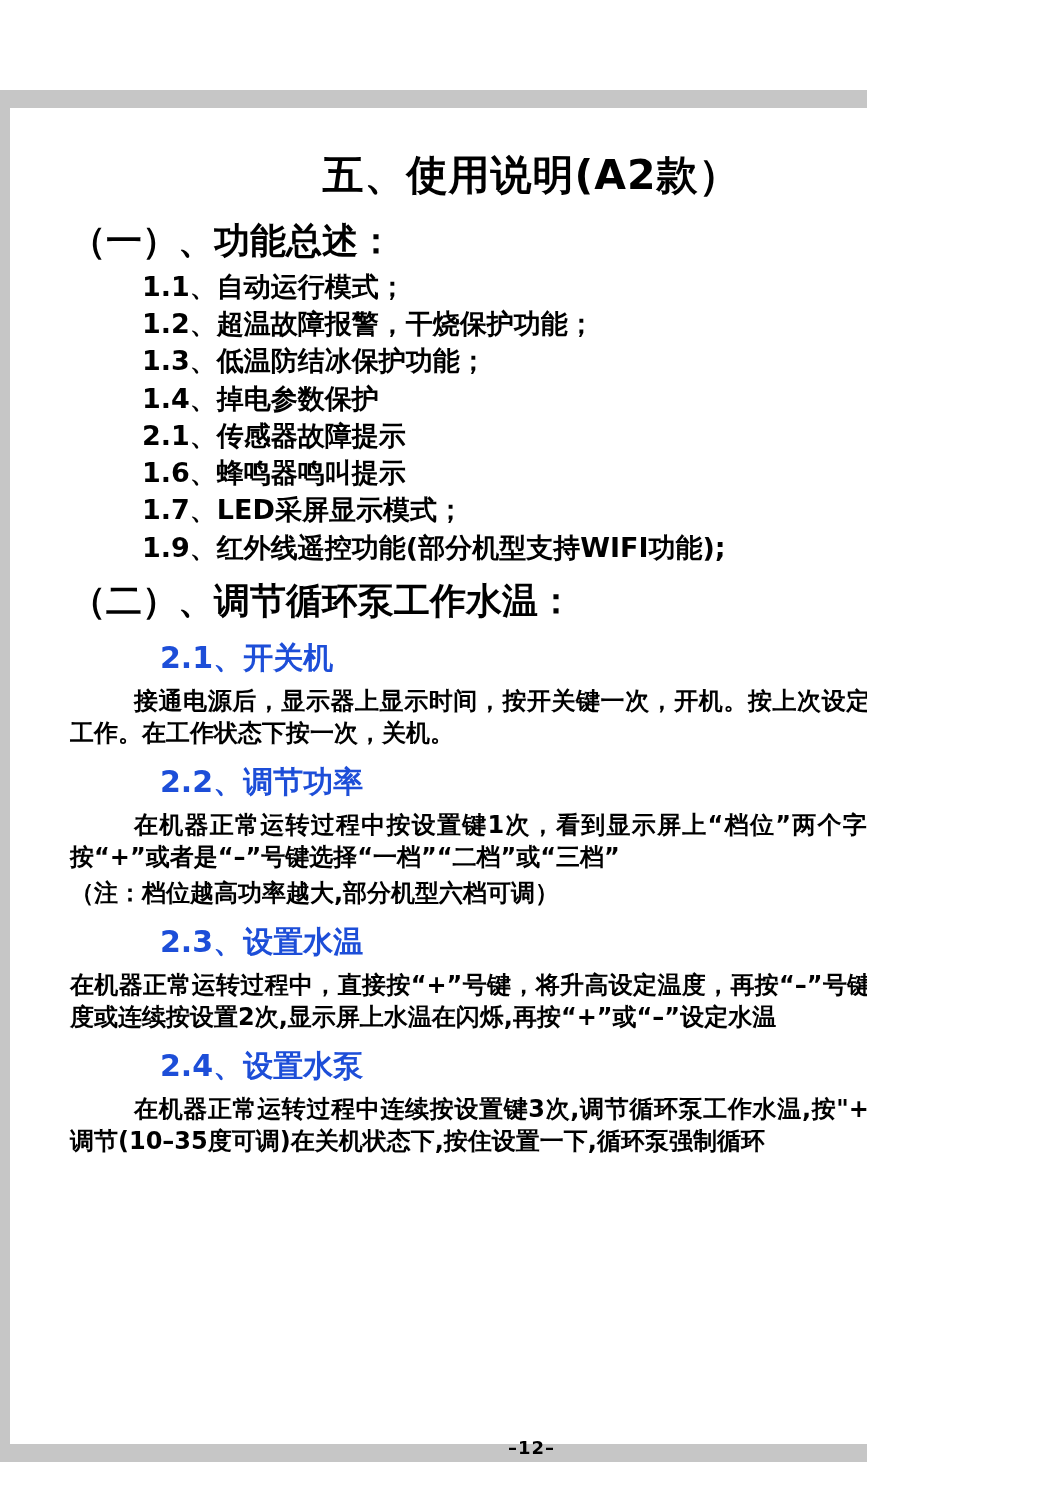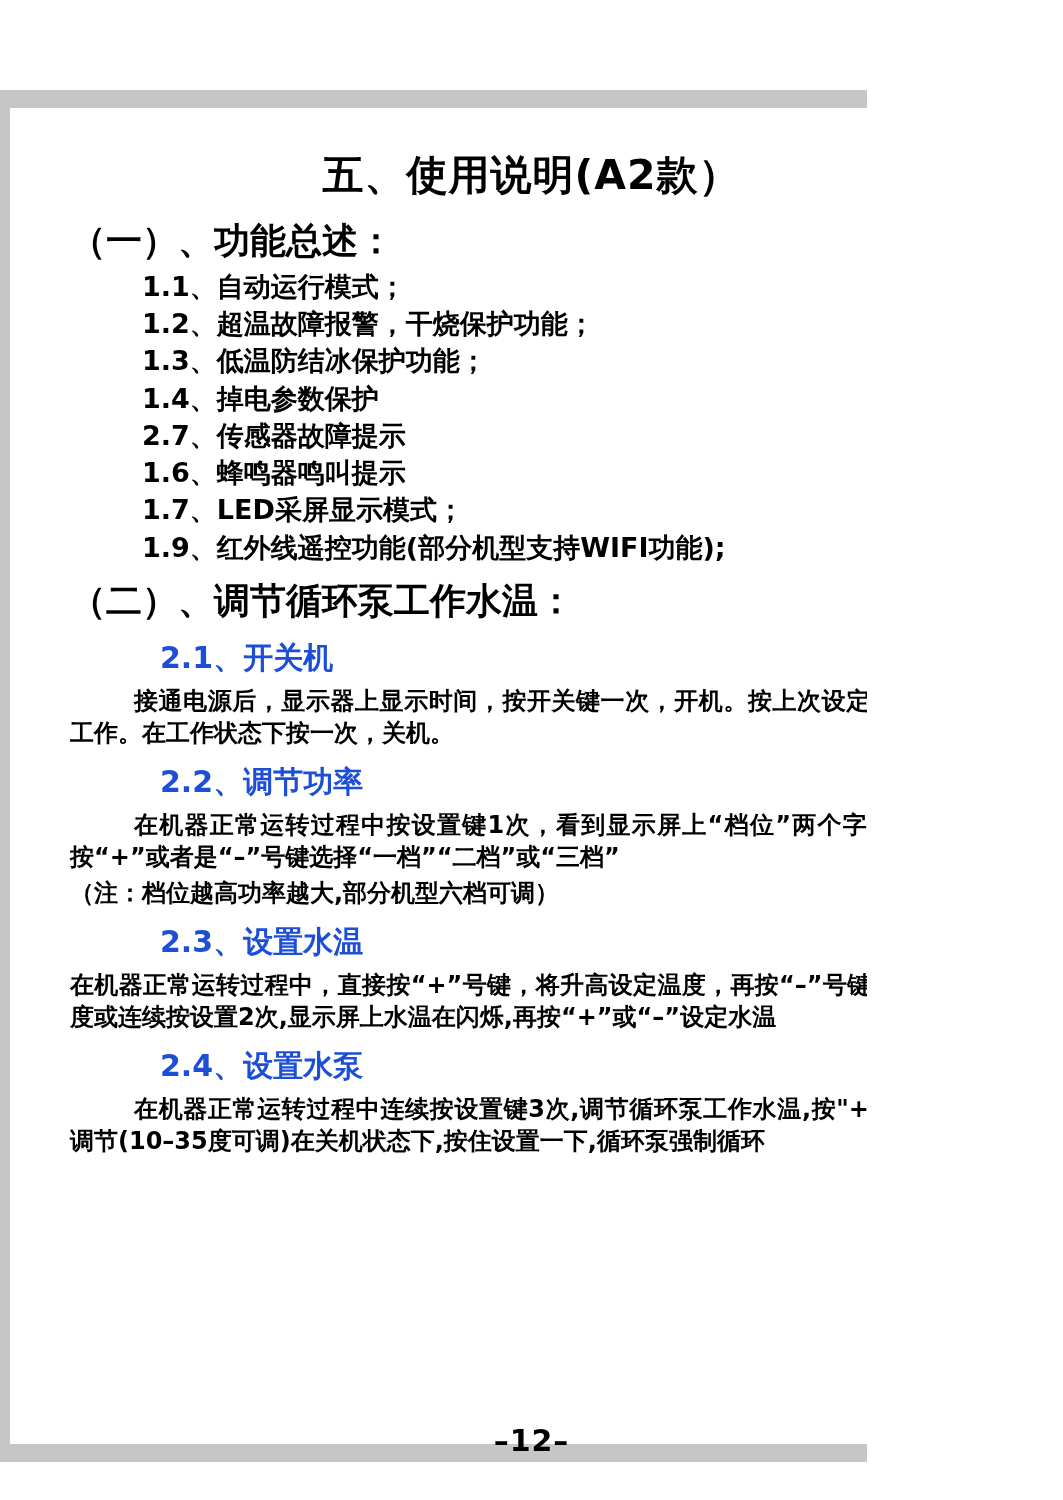--- a/index.html
+++ b/index.html
@@ -107,21 +107,21 @@
   p.para.note {
     text-indent: 0;
     margin-top: 2px;
   }
   .pagenum {
     position: absolute;
     left: 0;
     bottom: 42px;
     width: 1063px;
     text-align: center;
-    font-size: 30px;
+    font-size: 18px;
     font-weight: bold;
     color: #000;
     letter-spacing: 1px;
   }
 </style>
 </head>
 <body>
 
 <div class="page">
   <div class="frame-top"></div>
@@ -134,21 +134,21 @@
 
     <h1 class="doc-title">五、使用说明(A2款）</h1>
 
     <h2 class="section-title">（一）、功能总述：</h2>
 
     <div class="list">
       <div class="list-item">1.1、自动运行模式；</div>
       <div class="list-item">1.2、超温故障报警，干烧保护功能；</div>
       <div class="list-item">1.3、低温防结冰保护功能；</div>
       <div class="list-item">1.4、掉电参数保护</div>
-      <div class="list-item">2.7、传感器故障提示</div>
+      <div class="list-item">2.1、传感器故障提示</div>
       <div class="list-item">1.6、蜂鸣器鸣叫提示</div>
       <div class="list-item">1.7、LED采屏显示模式；</div>
       <div class="list-item">1.9、红外线遥控功能(部分机型支持WIFI功能);</div>
     </div>
 
     <h2 class="section-title">（二）、调节循环泵工作水温：</h2>
 
     <h3 class="sub-title">2.1、开关机</h3>
     <p class="para indent">接通电源后，显示器上显示时间，按开关键一次，开机。按上次设定的工作模式工作。在工作状态下按一次，关机。</p>
 

